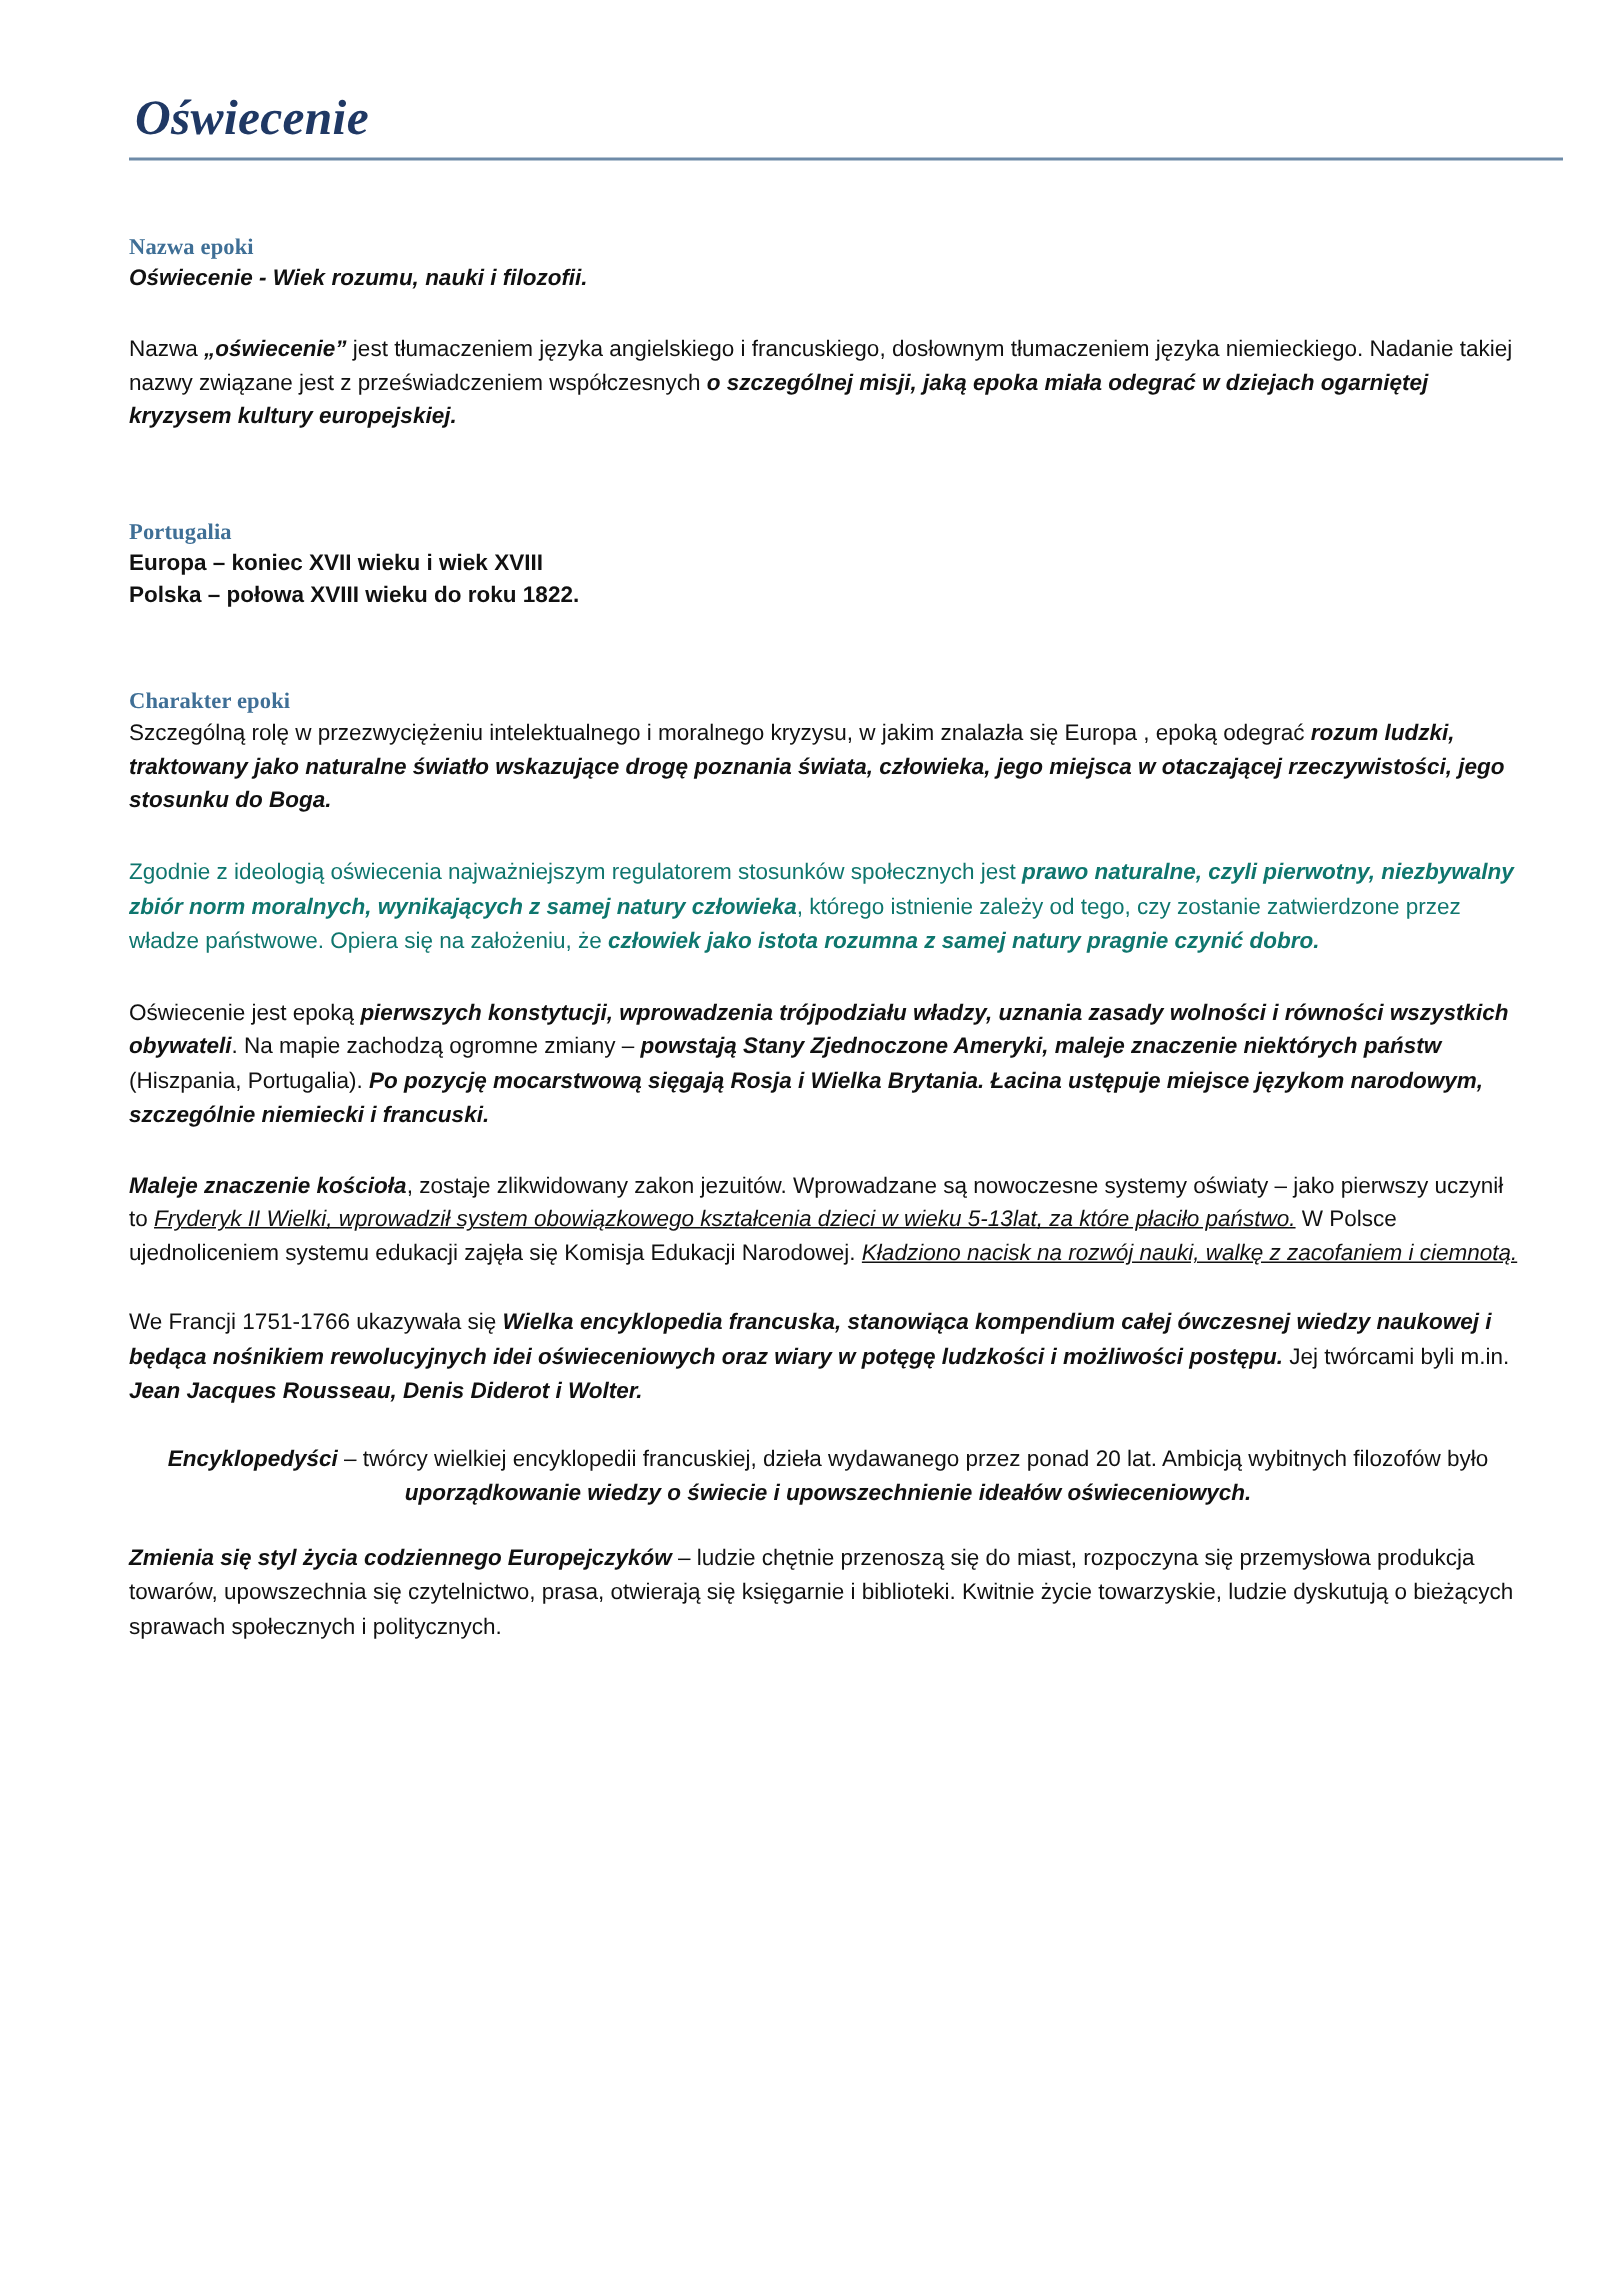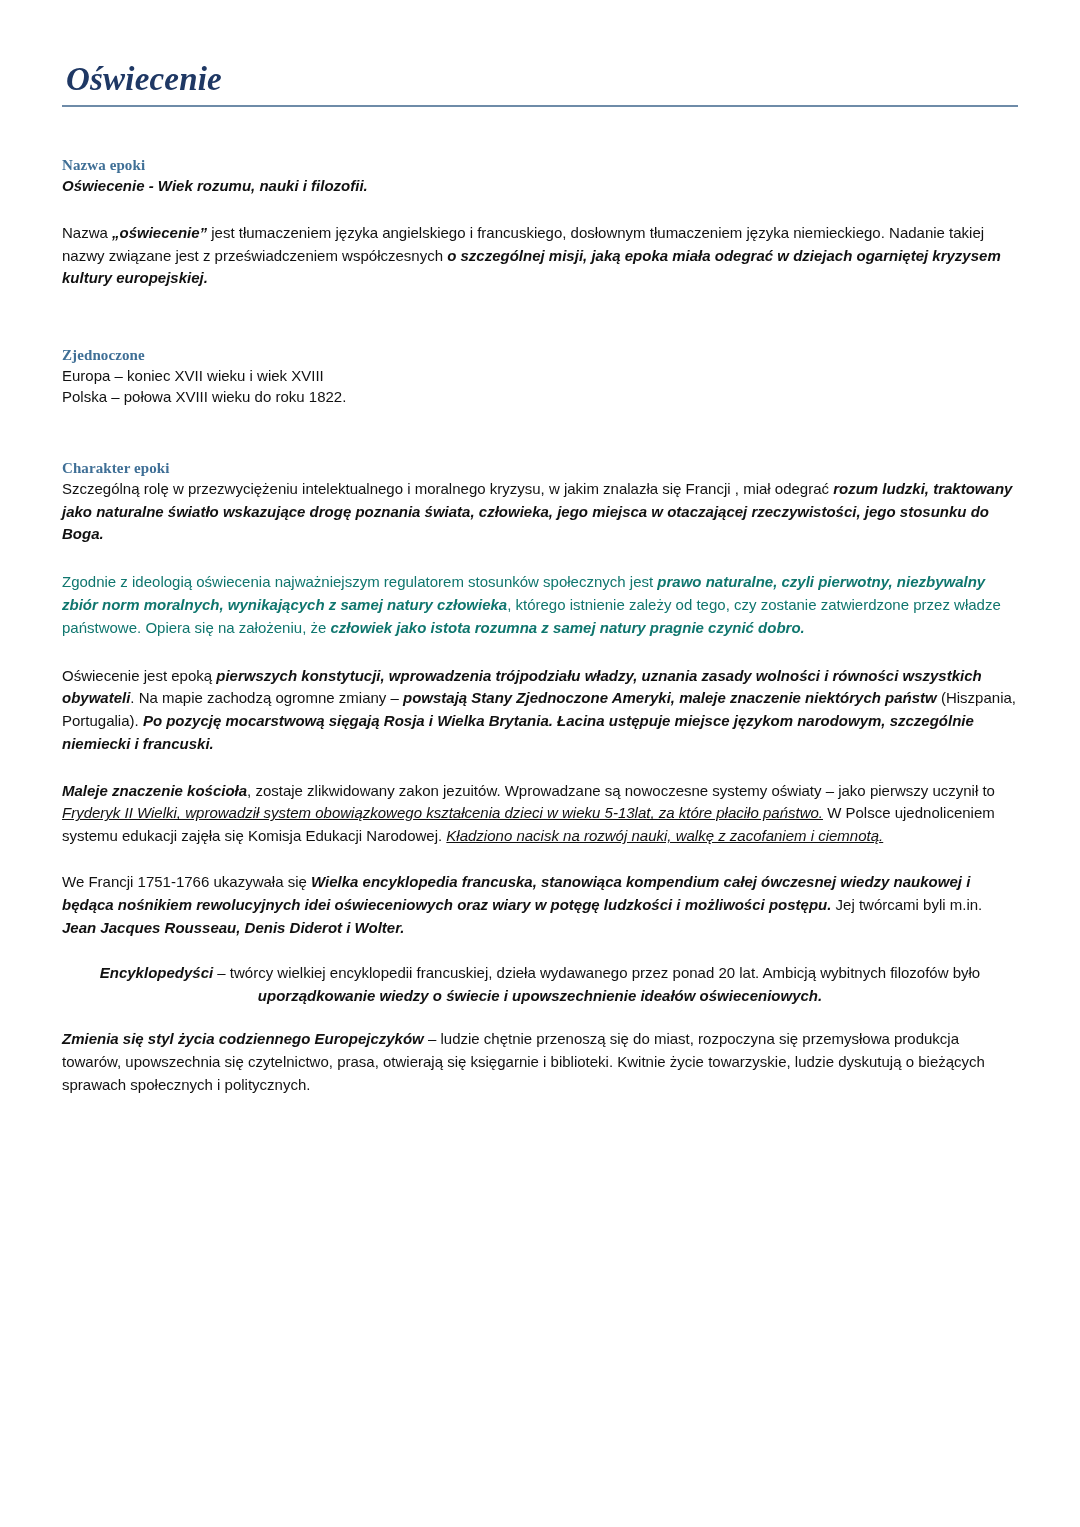--- a/index.html
+++ b/index.html
@@ -13,21 +13,21 @@
     height: 1527px;
     font-family: "Liberation Sans", sans-serif;
     color: #000000;
     -webkit-font-smoothing: antialiased;
   }
   .page {
     position: relative;
     width: 1080px;
     height: 1527px;
     box-sizing: border-box;
-    padding: 60px 62px 0 62px;
+    padding: 60px 62px 0 86px;
     background: #ffffff;
     overflow: hidden;
   }
   
   .doc-title {
     font-family: "Liberation Serif", "DejaVu Serif", serif;
     font-style: italic;
     font-weight: bold;
     font-size: 33px;
     line-height: 1.18;
@@ -55,20 +55,21 @@
   
   .body-text {
     font-size: 15px;
     line-height: 1.52;
     color: #111111;
     margin: 0;
     text-align: left;
   }
   .tight {
     line-height: 1.42;
+    font-weight: bold;
   }
   b, .bi {
     font-weight: bold;
     font-style: italic;
   }
   .u {
     text-decoration: underline;
     font-style: italic;
   }
   
@@ -102,31 +103,31 @@
     <p class="body-text blk-nazwa-lead" style="color: rgb(17, 17, 17);">
       <b>Oświecenie - Wiek rozumu, nauki i filozofii.</b>
     </p>
 
     <p class="body-text blk-nazwa-body" style="color: rgb(17, 17, 17);">
       <span>Nazwa </span><b>„oświecenie”</b><span> jest  tłumaczeniem języka angielskiego i francuskiego, dosłownym tłumaczeniem języka niemieckiego. Nadanie takiej nazwy związane jest z przeświadczeniem współczesnych </span><b>o szczególnej misji, jaką epoka miała odegrać w dziejach ogarniętej kryzysem kultury europejskiej.</b>
     </p>
   </div>
 
   <div class="blk-chronologia">
-    <h2 class="section-heading" style="color: rgb(63, 111, 150);">Zjednoczone</h2>
+    <h2 class="section-heading" style="color: rgb(63, 111, 150);">Portugalia</h2>
 
     <p class="body-text tight blk-chrono-body" style="color: rgb(17, 17, 17);">Europa – koniec XVII wieku i wiek XVIII</p>
     <p class="body-text tight" style="color: rgb(17, 17, 17);">Polska – połowa XVIII wieku do roku 1822.</p>
   </div>
 
   <div class="blk-charakter">
     <h2 class="section-heading" style="color: rgb(63, 111, 150);">Charakter epoki</h2>
 
     <p class="body-text blk-charakter-p1" style="color: rgb(17, 17, 17);">
-      <span>Szczególną rolę w przezwyciężeniu intelektualnego i moralnego kryzysu, w jakim znalazła się Francji , miał odegrać </span><b>rozum ludzki, traktowany jako naturalne światło wskazujące drogę poznania świata, człowieka, jego miejsca w otaczającej rzeczywistości, jego stosunku do Boga.</b>
+      <span>Szczególną rolę w przezwyciężeniu intelektualnego i moralnego kryzysu, w jakim znalazła się Europa , epoką odegrać </span><b>rozum ludzki, traktowany jako naturalne światło wskazujące drogę poznania świata, człowieka, jego miejsca w otaczającej rzeczywistości, jego stosunku do Boga.</b>
     </p>
 
 
     <p class="body-text blk-charakter-p2" style="color: #0f766e;">
       <span>Zgodnie z ideologią oświecenia najważniejszym regulatorem stosunków społecznych jest </span><b>prawo naturalne, czyli pierwotny, niezbywalny zbiór norm moralnych, wynikających z samej natury człowieka</b><span>, którego istnienie zależy od tego, czy zostanie zatwierdzone przez władze państwowe. Opiera się na założeniu, że </span><b>człowiek jako istota rozumna z samej natury pragnie czynić dobro.</b>
     </p>
 
     <p class="body-text blk-charakter-p3" style="color: rgb(17, 17, 17);">
       <span>Oświecenie jest epoką </span><b>pierwszych konstytucji, wprowadzenia trójpodziału władzy, uznania zasady wolności i równości wszystkich obywateli</b><span>. Na mapie zachodzą ogromne zmiany – </span><b>powstają Stany Zjednoczone Ameryki, maleje znaczenie niektórych państw</b><span> (Hiszpania, Portugalia). </span><b>Po pozycję mocarstwową sięgają Rosja i Wielka Brytania. Łacina ustępuje miejsce językom narodowym, szczególnie niemiecki i francuski.</b>
     </p>

